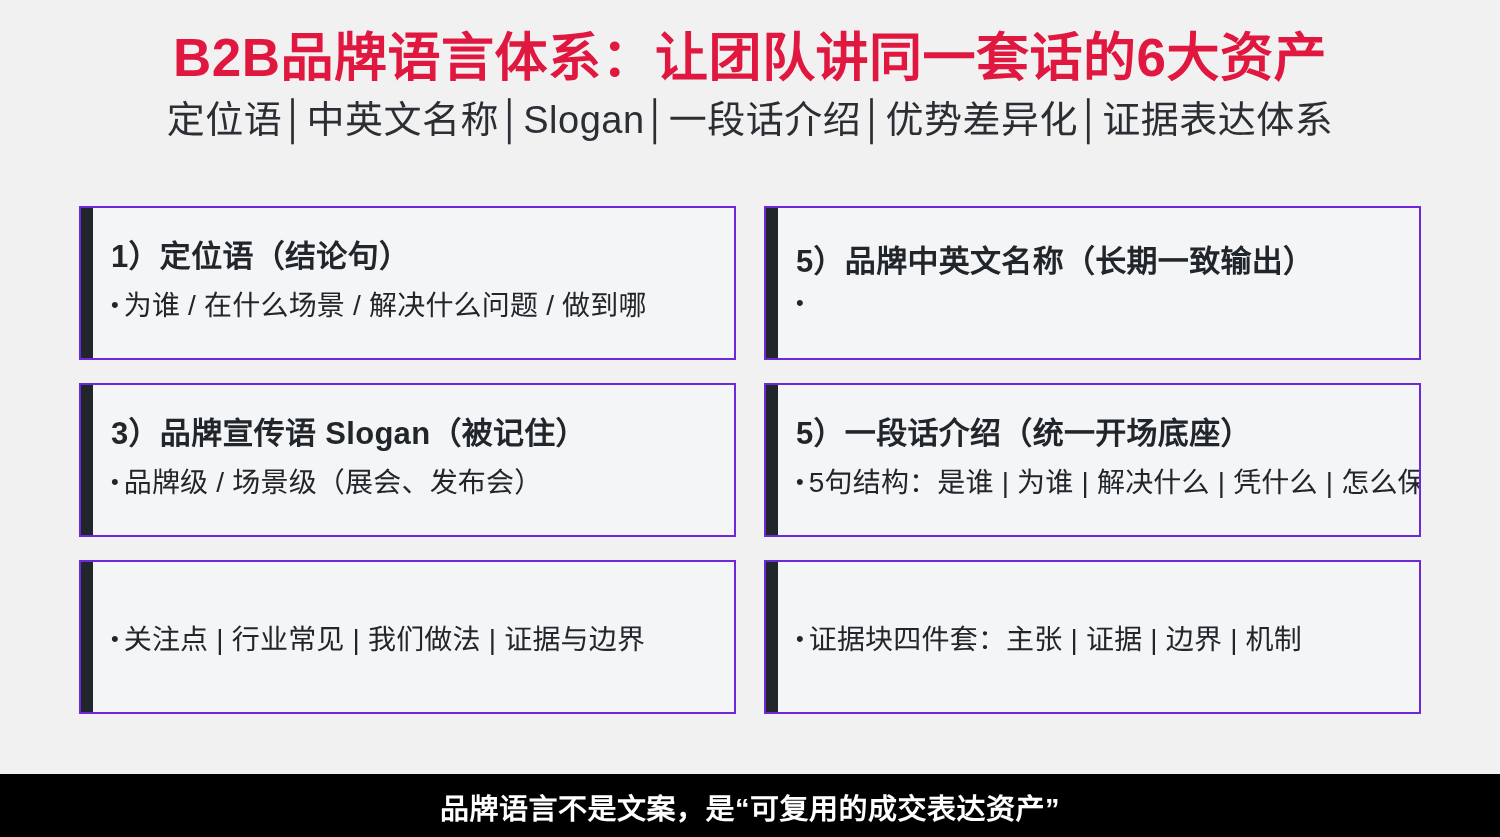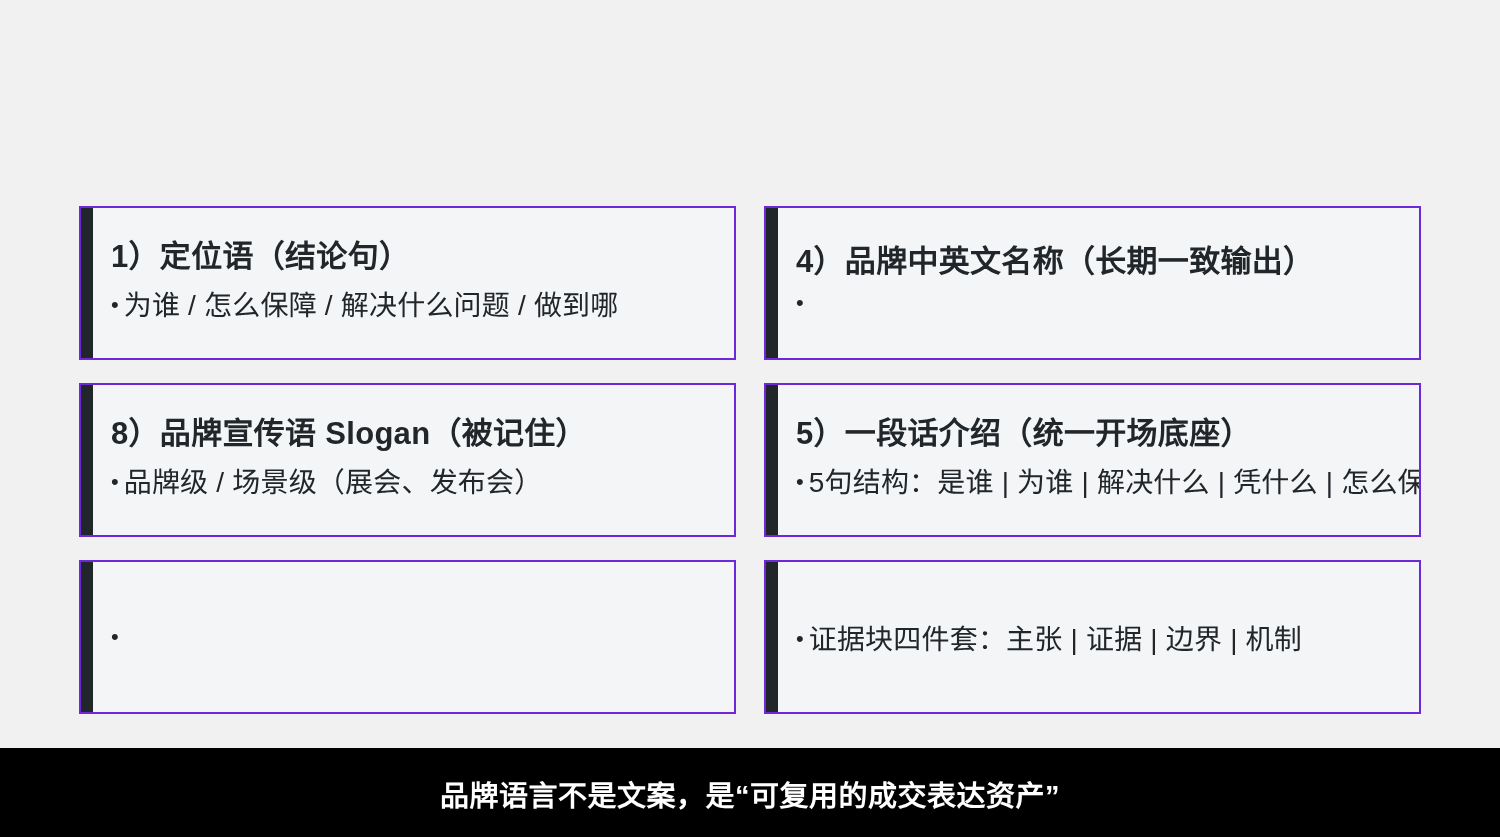--- a/index.html
+++ b/index.html
@@ -119,77 +119,82 @@
     line-height: 1.2;
     letter-spacing: 0.2px;
   }
 
   
   .footer {
     position: absolute;
     left: 0;
     right: 0;
     bottom: 0;
-    height: 89px;
+    height: 63px;
     background: #000000;
     display: flex;
     align-items: center;
     justify-content: center;
   }
 
   .footer-text {
     font-size: 29px;
     font-weight: 700;
     color: #ffffff;
     letter-spacing: 0.5px;
     white-space: nowrap;
   }
 </style>
 </head>
 <body>
 
 <div id="slide">
 
+  <div class="header">
+    <h1 class="title">B2B品牌语言体系：让团队讲同一套话的6大资产</h1>
+    <p class="subtitle">定位语│中英文名称│Slogan│一段话介绍│优势差异化│证据表达体系</p>
+  </div>
 
   <div class="grid">
 
     <div class="card">
       <div class="card-title">1）定位语（结论句）</div>
       <div class="card-bullet">
         <span class="bullet-dot">•</span>
-        <span class="bullet-text">为谁 / 怎么保障 / 解决什么问题 / 做到哪</span>
-      </div>
-    </div>
-
-    <div class="card">
-      <div class="card-title">4）品牌中英文名称（长期一致输出）</div>
-      <div class="card-bullet">
-        <span class="bullet-dot">•</span>
-      </div>
-    </div>
-
-    <div class="card">
-      <div class="card-title">8）品牌宣传语 Slogan（被记住）</div>
+        <span class="bullet-text">为谁 / 在什么场景 / 解决什么问题 / 做到哪</span>
+      </div>
+    </div>
+
+    <div class="card">
+      <div class="card-title">5）品牌中英文名称（长期一致输出）</div>
+      <div class="card-bullet">
+        <span class="bullet-dot">•</span>
+      </div>
+    </div>
+
+    <div class="card">
+      <div class="card-title">3）品牌宣传语 Slogan（被记住）</div>
       <div class="card-bullet">
         <span class="bullet-dot">•</span>
         <span class="bullet-text">品牌级 / 场景级（展会、发布会）</span>
       </div>
     </div>
 
     <div class="card">
       <div class="card-title">5）一段话介绍（统一开场底座）</div>
       <div class="card-bullet">
         <span class="bullet-dot">•</span>
         <span class="bullet-text">5句结构：是谁 | 为谁 | 解决什么 | 凭什么 | 怎么保障</span>
       </div>
     </div>
 
     <div class="card">
       <div class="card-bullet">
         <span class="bullet-dot">•</span>
+        <span class="bullet-text">关注点 | 行业常见 | 我们做法 | 证据与边界</span>
       </div>
     </div>
 
     <div class="card">
       <div class="card-bullet">
         <span class="bullet-dot">•</span>
         <span class="bullet-text">证据块四件套：主张 | 证据 | 边界 | 机制</span>
       </div>
     </div>
 

